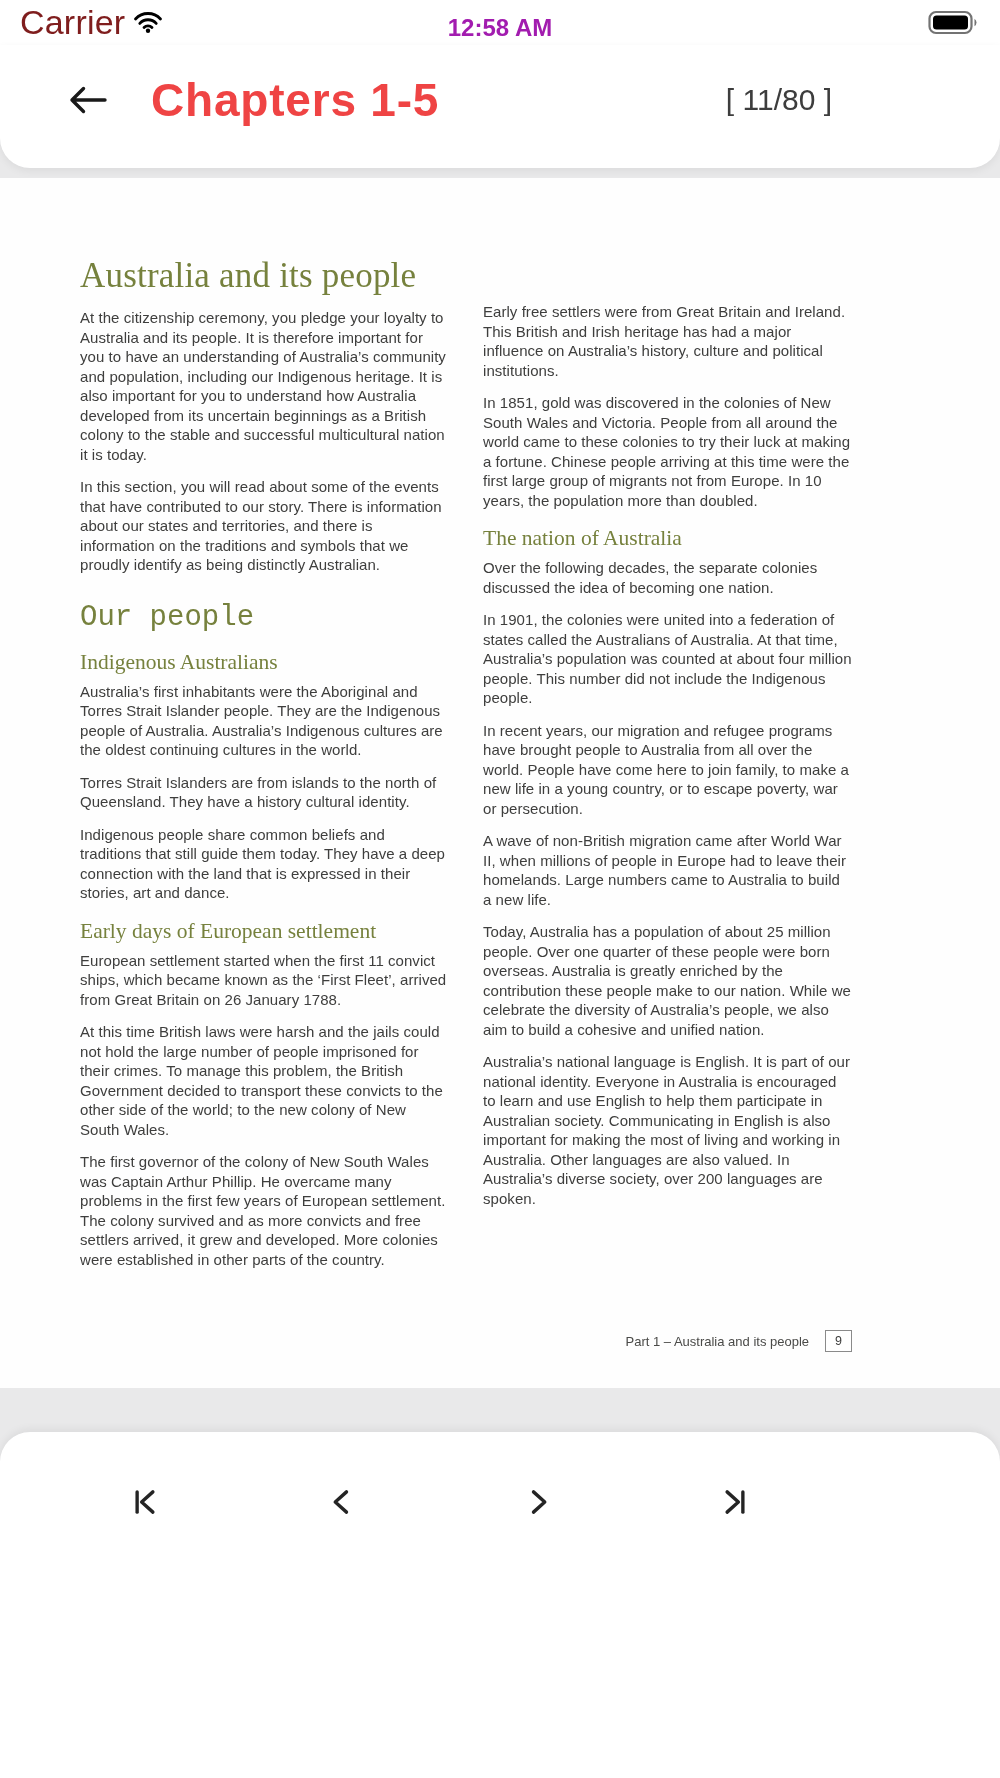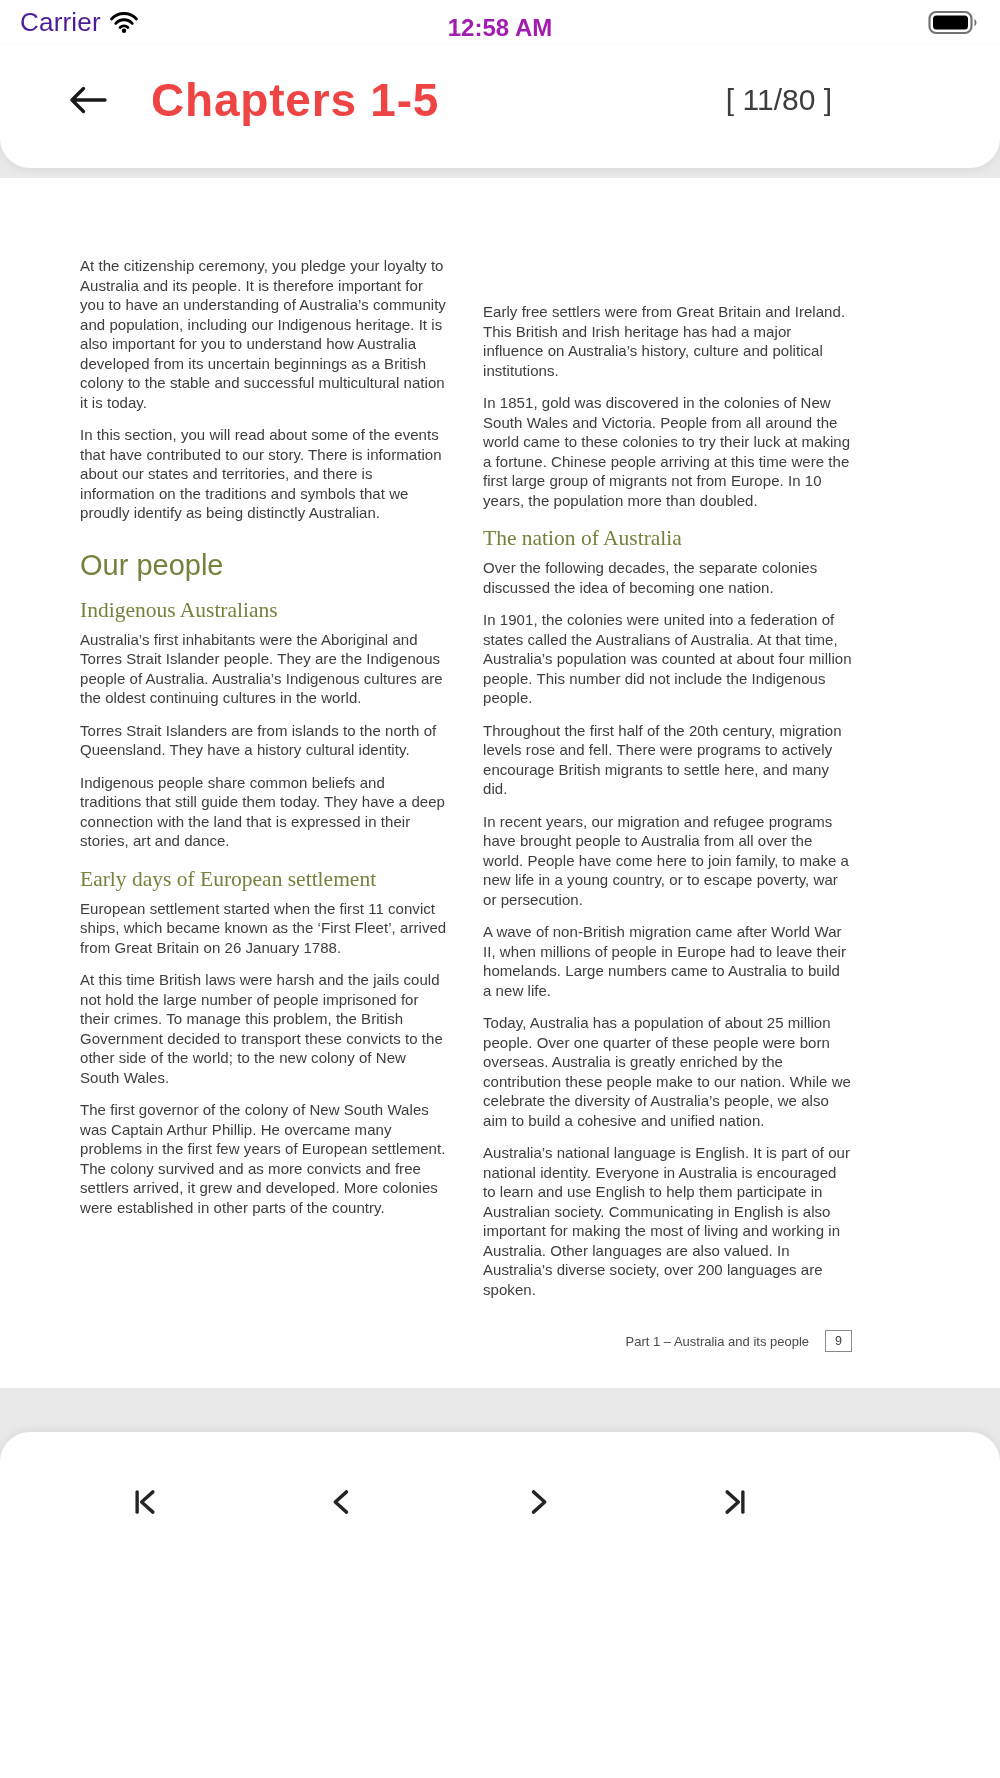--- a/index.html
+++ b/index.html
@@ -10,21 +10,21 @@
     position: relative;
     overflow: hidden;
   }
 
   
   .status-bar {
     height:45px; background:#fff; position:relative;
     display:flex; align-items:center; padding:0 20px;
   }
   .sb-left { display:flex; align-items:center; gap:8px; }
-  .carrier { font-size:26px; font-weight:500; color:#4c1d95; letter-spacing:0.2px; }
+  .carrier { font-size:34px; font-weight:500; color:#7f1d1d; letter-spacing:0.2px; }
   .sb-time {
     position:absolute; left:50%; transform:translateX(-50%);
     top: 14px; font-size:24px; font-weight:700; color:#a21caf;
   }
   .sb-right { margin-left:auto; display:flex; align-items:center; }
 
   
   .header {
     background:#fff; height:123px;
     border-radius:0 0 30px 30px;
@@ -51,21 +51,21 @@
   .columns { display:flex; gap:34px; }
   .col { flex:1; min-width:0; }
   .col-right { padding-top:46px; }
 
   .blk-h1 {
     font-family:"Liberation Serif", serif; font-weight:400;
     font-size:35px; color:var(--accent, #76813d);
     margin:0 0 12px; letter-spacing:0.2px;
   }
   .blk-h2 {
-    font-family:Liberation Sans, sans-serif; font-weight:400;
+    font-family:Liberation Mono, monospace; font-weight:400;
     font-size:29px; color:var(--accent, #76813d);
     margin:26px 0 0;
   }
   .blk-h3 {
     font-family:Liberation Serif, serif; font-weight:400;
     font-size:21.5px; color:var(--accent, #76813d);
     margin:16px 0 7px;
   }
   .blk-p {
     font-size:15px; line-height:19.5px;
@@ -133,39 +133,39 @@
     </span>
   </button>
   <div class="header-title">Chapters 1-5</div>
   <div class="page-indicator">[ 11/80 ]</div>
 </div>
 
 <div class="viewport">
   <div class="doc-page">
     <div class="columns">
       <div class="col col-left">
+          <h2 class="blk-h1">Australia and its people</h2>
           <p class="blk-p">At the citizenship ceremony, you pledge your loyalty to Australia and its people. It is therefore important for you to have an understanding of Australia’s community and population, including our Indigenous heritage. It is also important for you to understand how Australia developed from its uncertain beginnings as a British colony to the stable and successful multicultural nation it is today.</p>
           <p class="blk-p">In this section, you will read about some of the events that have contributed to our story. There is information about our states and territories, and there is information on the traditions and symbols that we proudly identify as being distinctly Australian.</p>
           <h3 class="blk-h2">Our people</h3>
           <h4 class="blk-h3">Indigenous Australians</h4>
           <p class="blk-p">Australia’s first inhabitants were the Aboriginal and Torres Strait Islander people. They are the Indigenous people of Australia. Australia’s Indigenous cultures are the oldest continuing cultures in the world.</p>
           <p class="blk-p">Torres Strait Islanders are from islands to the north of Queensland. They have a history cultural identity.</p>
           <p class="blk-p">Indigenous people share common beliefs and traditions that still guide them today. They have a deep connection with the land that is expressed in their stories, art and dance.</p>
           <h4 class="blk-h3">Early days of European settlement</h4>
           <p class="blk-p">European settlement started when the first 11 convict ships, which became known as the ‘First Fleet’, arrived from Great Britain on 26 January 1788.</p>
           <p class="blk-p">At this time British laws were harsh and the jails could not hold the large number of people imprisoned for their crimes. To manage this problem, the British Government decided to transport these convicts to the other side of the world; to the new colony of New South Wales.</p>
           <p class="blk-p">The first governor of the colony of New South Wales was Captain Arthur Phillip. He overcame many problems in the first few years of European settlement. The colony survived and as more convicts and free settlers arrived, it grew and developed. More colonies were established in other parts of the country.</p>
         </div>
       <div class="col col-right">
           <p class="blk-p">Early free settlers were from Great Britain and Ireland. This British and Irish heritage has had a major influence on Australia’s history, culture and political institutions.</p>
           <p class="blk-p">In 1851, gold was discovered in the colonies of New South Wales and Victoria. People from all around the world came to these colonies to try their luck at making a fortune. Chinese people arriving at this time were the first large group of migrants not from Europe. In 10 years, the population more than doubled.</p>
           <h4 class="blk-h3">The nation of Australia</h4>
           <p class="blk-p">Over the following decades, the separate colonies discussed the idea of becoming one nation.</p>
           <p class="blk-p">In 1901, the colonies were united into a federation of states called the Australians of Australia. At that time, Australia’s population was counted at about four million people. This number did not include the Indigenous people.</p>
-          <p class="blk-p">Throughout the first half of the 20th century, migration levels rose and fell. There were programs to actively encourage British migrants to settle here, and many did.</p>
           <p class="blk-p">In recent years, our migration and refugee programs have brought people to Australia from all over the world. People have come here to join family, to make a new life in a young country, or to escape poverty, war or persecution.</p>
           <p class="blk-p">A wave of non-British migration came after World War II, when millions of people in Europe had to leave their homelands. Large numbers came to Australia to build a new life.</p>
           <p class="blk-p">Today, Australia has a population of about 25 million people. Over one quarter of these people were born overseas. Australia is greatly enriched by the contribution these people make to our nation. While we celebrate the diversity of Australia’s people, we also aim to build a cohesive and unified nation.</p>
           <p class="blk-p">Australia’s national language is English. It is part of our national identity. Everyone in Australia is encouraged to learn and use English to help them participate in Australian society. Communicating in English is also important for making the most of living and working in Australia. Other languages are also valued. In Australia’s diverse society, over 200 languages are spoken.</p>
         </div>
     </div>
     <div class="doc-footer">
       <span>Part 1 – Australia and its people</span>
       <span class="pagenum">9</span>
     </div>

